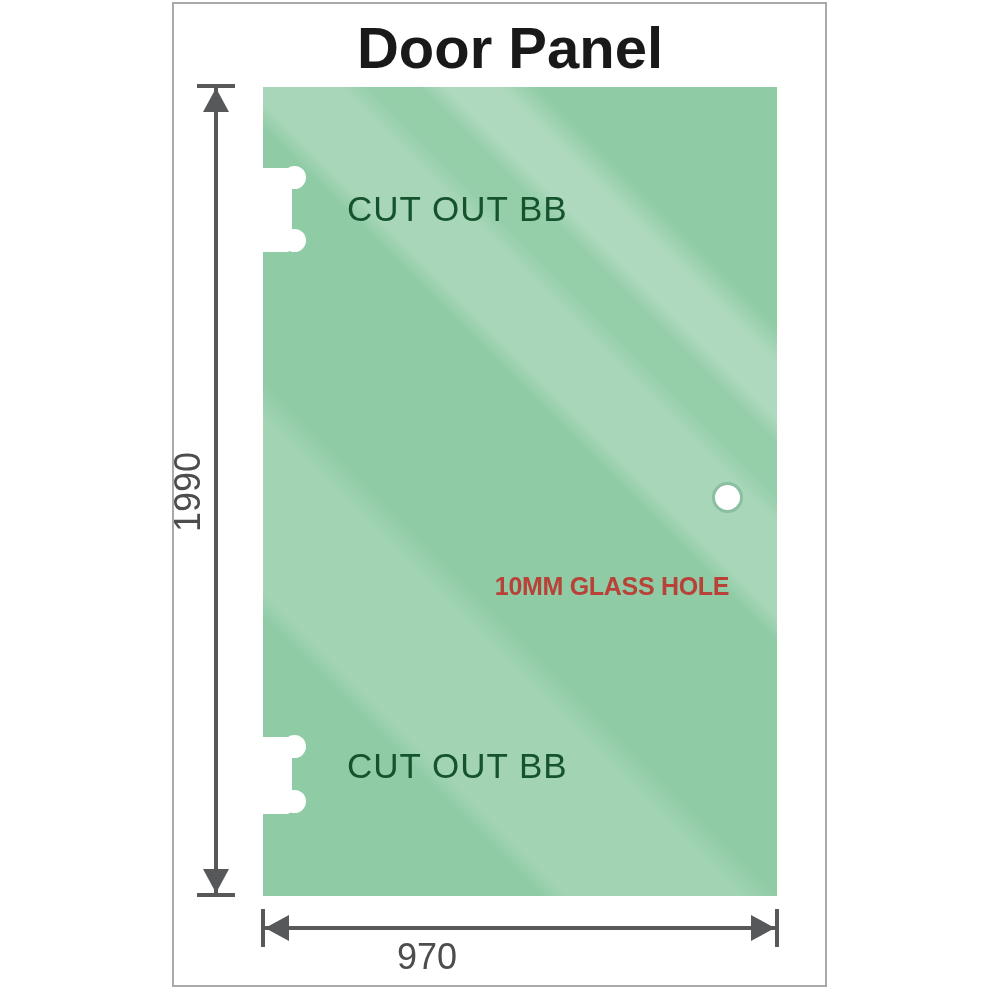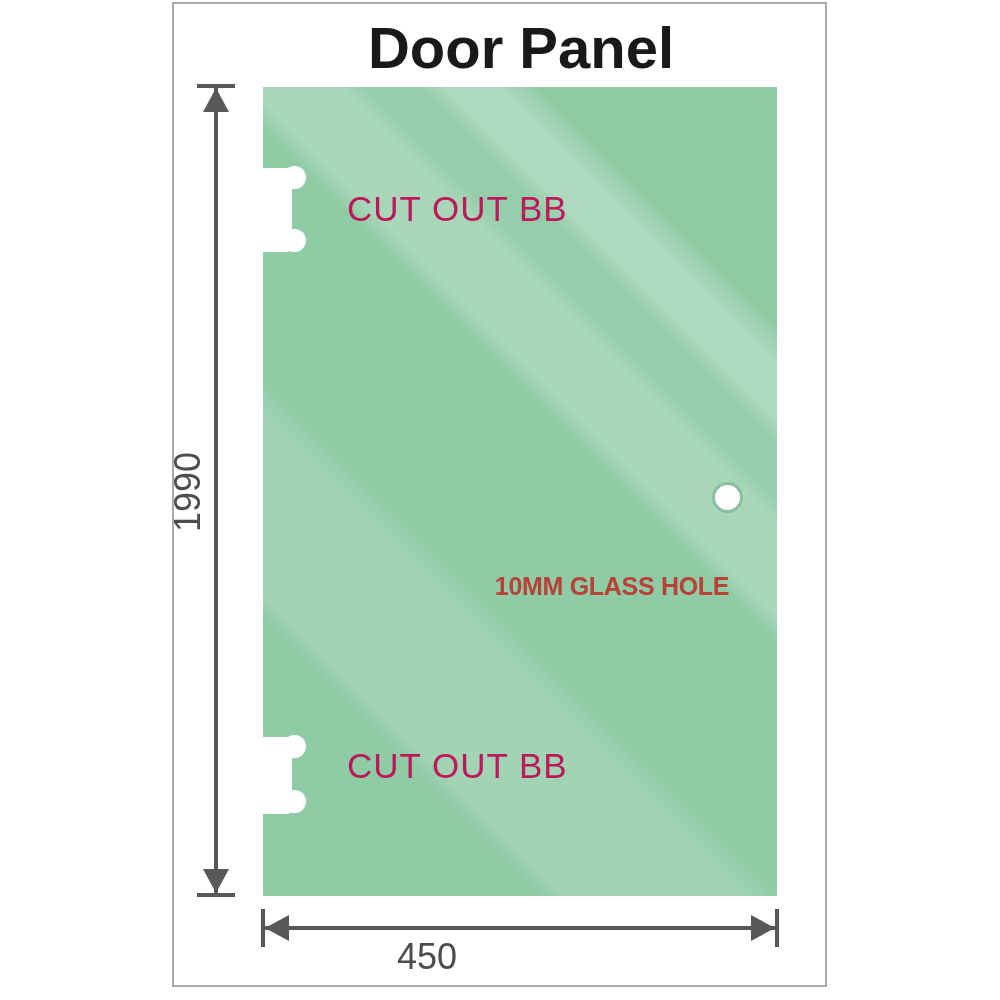--- a/index.html
+++ b/index.html
@@ -8,21 +8,21 @@
     font-family:"Liberation Sans",sans-serif;
   }
   
   .frame{
     position:absolute;left:172px;top:2px;width:655px;height:985px;
     border:2px solid #a9a9a9;box-sizing:border-box;background:#ffffff;
   }
   
   .title{
     position:absolute;left:510px;top:14px;transform:translateX(-50%);
-    font-size:58px;font-weight:700;color:#191919;white-space:nowrap;letter-spacing:0px;margin-left:11px;
+    font-size:58px;font-weight:700;color:#191919;white-space:nowrap;letter-spacing:0px;
   }
   
   .panel{
     position:absolute;left:263px;top:87px;width:514px;height:809px;
     background:
       linear-gradient(45deg,
         rgba(255,255,255,0) 0%,
         rgba(255,255,255,0) 21%,
         rgba(255,255,255,0.17) 23%,
         rgba(255,255,255,0.17) 36%,
@@ -40,21 +40,21 @@
   }
   
   .cutout-rect{
     position:absolute;background:#ffffff;width:29px;
     border-radius:0 5px 5px 0;
   }
   .cutout-circle{
     position:absolute;width:23px;height:23px;background:#ffffff;border-radius:50%;
   }
   .cutout-label{
-    position:absolute;left:347px;font-size:35px;color:#be185d;
+    position:absolute;left:347px;font-size:35px;color:#14532d;
     letter-spacing:1px;white-space:nowrap;
   }
   
   .hole{
     position:absolute;left:715px;top:485px;width:25px;height:25px;border-radius:50%;
     background:#ffffff;box-shadow:0 0 0 3px rgba(123,178,148,0.65);
   }
   .hole-label{
     position:absolute;left:612px;top:537px;transform:translateX(-50%);
     font-size:25px;font-weight:700;color:#b84238;white-space:nowrap;letter-spacing:-0.3px;margin-top:35px;
@@ -115,15 +115,15 @@
   </div>
   <div class="dim-label dim-label-v">1990</div>
 
   <div>
     <div class="dim" style="left:261px;top:909px;width:4px;height:38px;"></div>
     <div class="dim" style="left:775px;top:909px;width:4px;height:38px;"></div>
     <div class="dim" style="left:263px;top:926px;width:514px;height:4px;"></div>
     <div class="arrow arrow-left" style="left:265px;top:915px;"></div>
     <div class="arrow arrow-right" style="left:751px;top:915px;"></div>
   </div>
-  <div class="dim-label dim-label-h">450</div>
+  <div class="dim-label dim-label-h">970</div>
 
 </div>
 
 </body></html>

